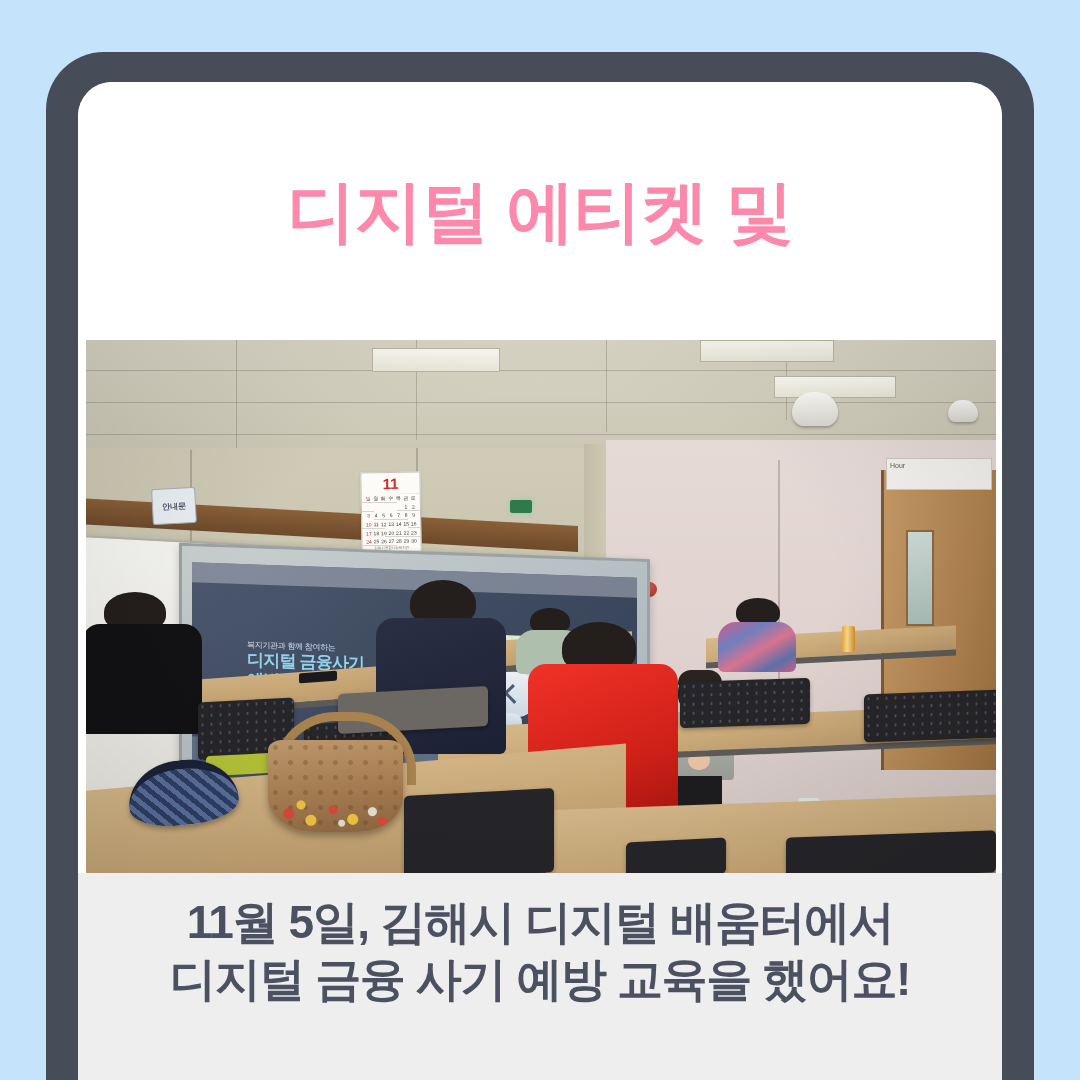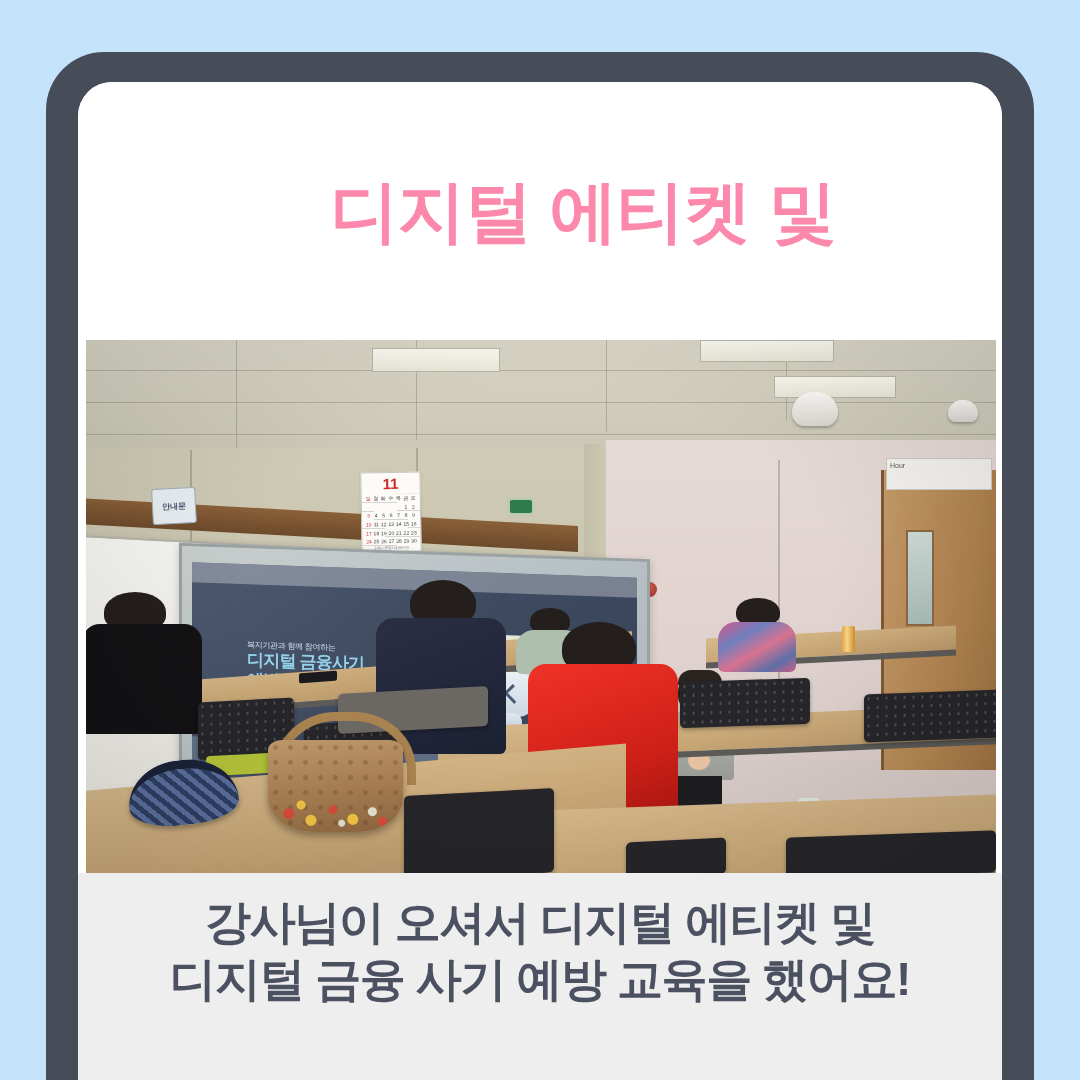--- a/index.html
+++ b/index.html
@@ -42,21 +42,20 @@
     left: 0;
     top: 0;
     width: 924px;
     height: 258px;
     background: #ffffff;
     display: flex;
     flex-direction: column;
     align-items: center;
     justify-content: center;
     gap: 14px;
-    padding-left: 43px;
   }
   .title-line {
     color: #fc88ab;
     font-weight: 900;
     line-height: 1.06;
     letter-spacing: -1px;
     text-align: center;
     white-space: nowrap;
   }
   #title-line-1 { font-size: 68px; }
@@ -648,18 +647,18 @@
 
         <div class="chair" style="left:318px;top:452px;width:150px;height:84px;transform:skewY(-3deg);"></div>
         <div class="chair" style="left:700px;top:494px;width:210px;height:42px;transform:skewY(-2deg);"></div>
         <div class="chair" style="left:540px;top:500px;width:100px;height:36px;transform:skewY(-3deg);"></div>
 
         <div id="photo-vignette"></div>
       </div>
     </div>
 
     <div id="caption-block">
-      <div class="caption-line">강사님이 오셔서 디지털 에티켓 및</div>
+      <div class="caption-line">11월 5일, 김해시 디지털 배움터에서</div>
       <div class="caption-line">디지털 금융 사기 예방 교육을 했어요!</div>
     </div>
 
   </div>
 </div>
 
 </body></html>

